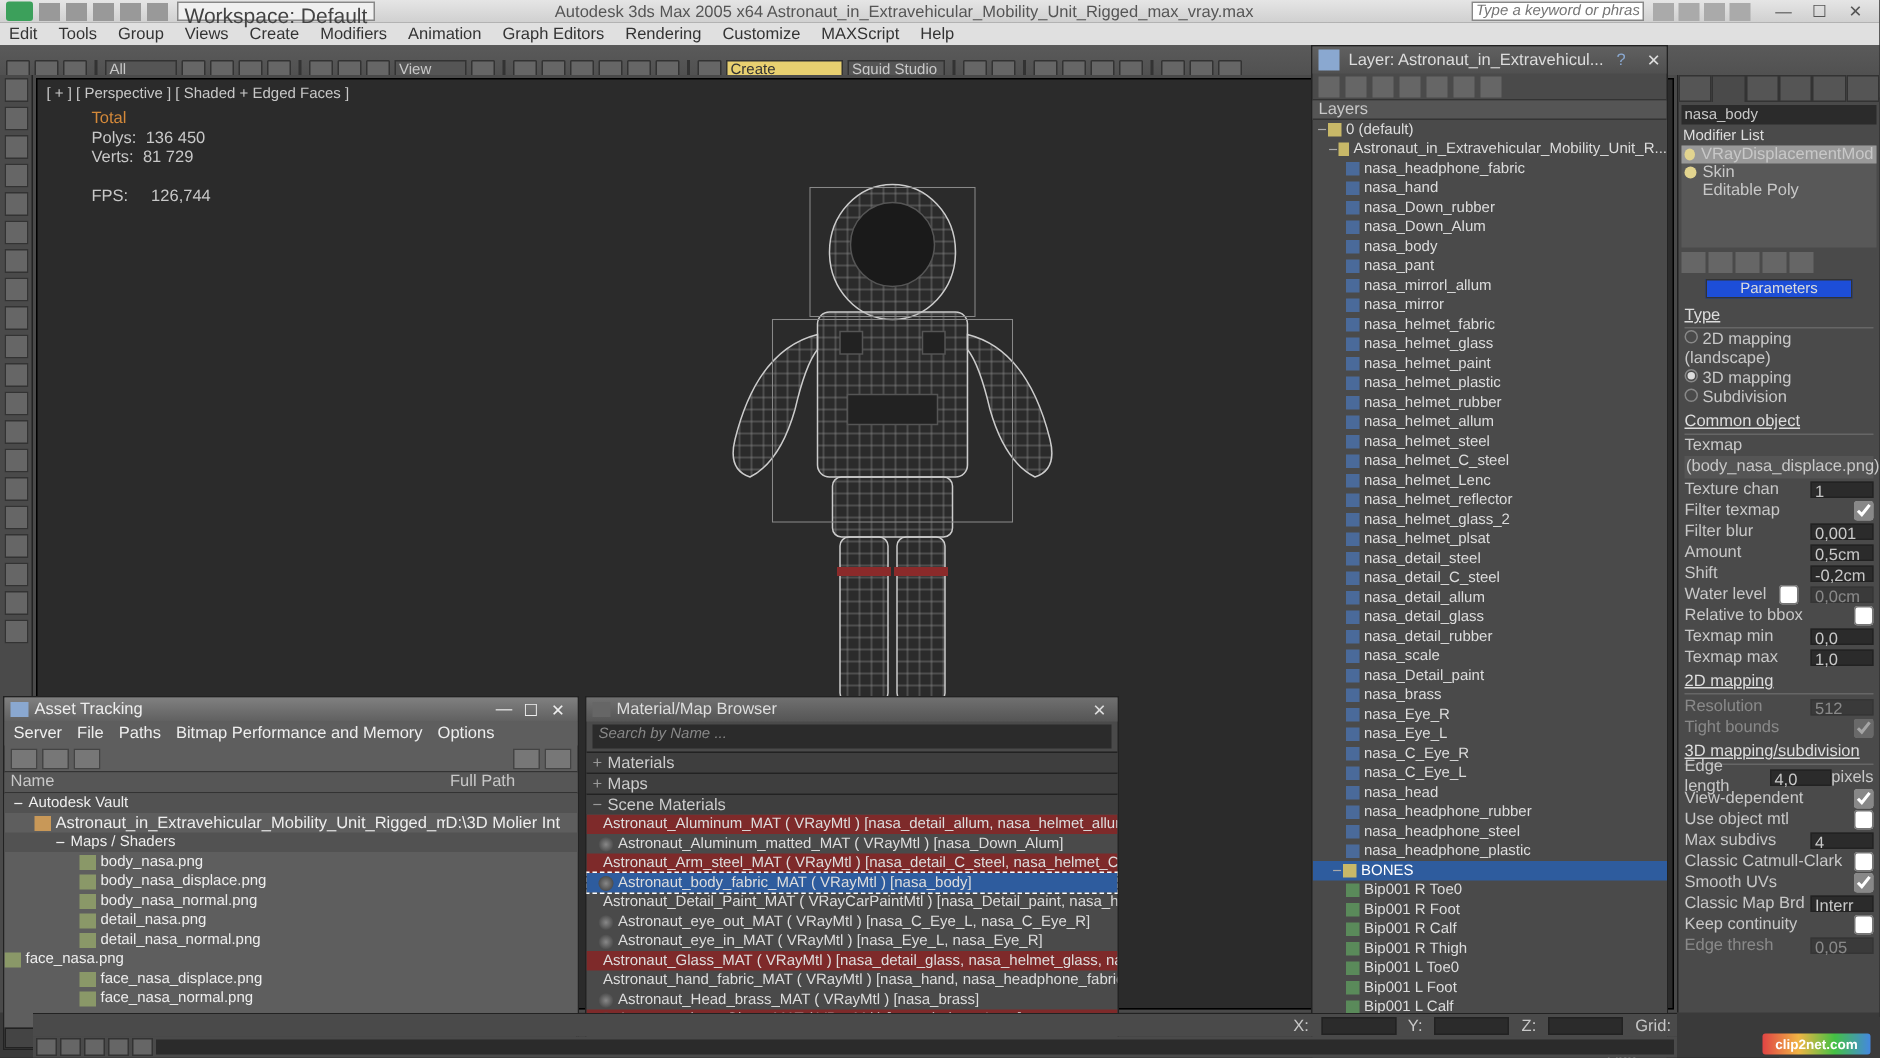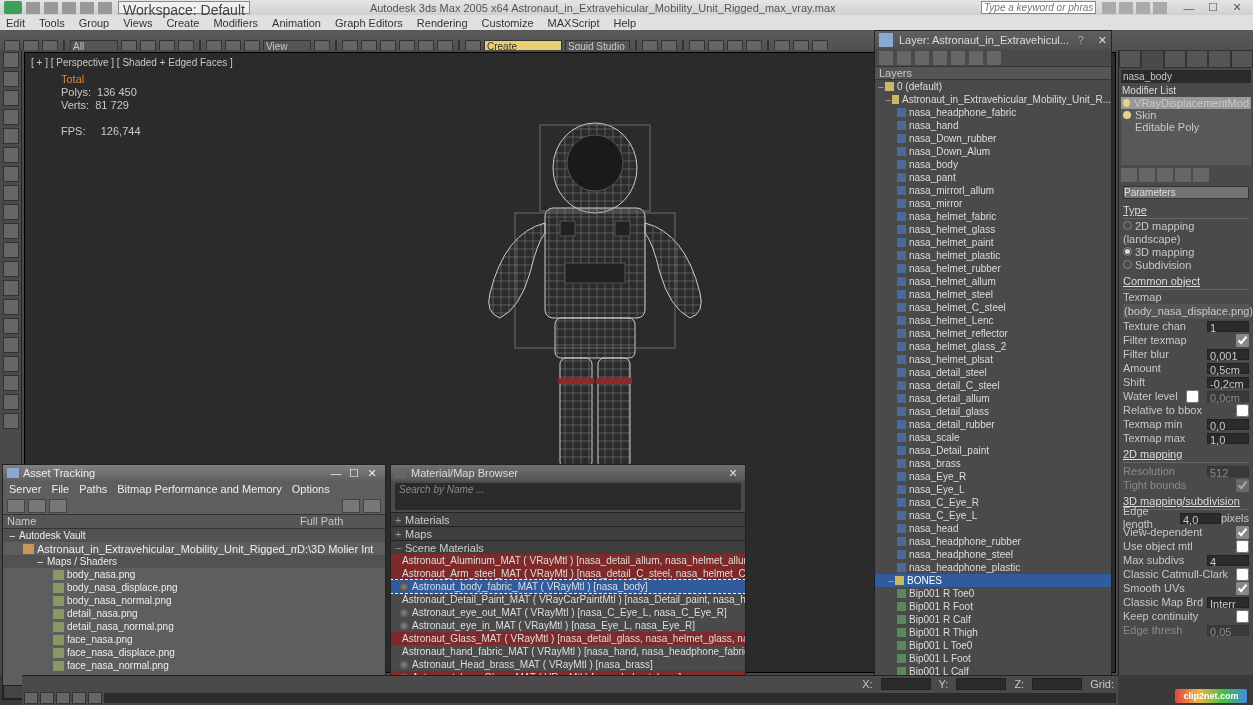--- a/index.html
+++ b/index.html
@@ -44,21 +44,21 @@
 .cmdpanel { position: absolute; top: 50px; right: 0; width: 135px; bottom: 30px; background: #4a4a4a; border-left: 1px solid #222; display: flex; flex-direction: column; overflow: hidden; }
 .cmd-tabs { display: flex; height: 18px; }
 .cmd-tabs .t { flex: 1; background: #555; border: 1px solid #333; }
 .cmd-tabs .t.active { background: #4a4a4a; border-bottom: none; }
 .cmd-name { background: #2b2b2b; color: #c8c8c8; margin: 2px; padding: 1px 2px; font-size: 10px; }
 .cmd-label { color: #ddd; font-size: 10px; padding: 0 3px; }
 .cmd-list { background: #585858; margin: 1px 2px; height: 68px; font-size: 10px; }
 .cmd-list .row { display: flex; align-items: center; padding: 0 2px; height: 12px; }
 .cmd-list .row .bulb { width: 8px; height: 8px; background: #e2d48f; border-radius: 50%; margin-right: 4px; }
 .cmd-list .row.sel { background: #999; }
-.cmd-rollout-hd { background: #737373; border: 1px solid #333; text-align: left; color: #ddd; font-size: 10px; margin: 2px 4px 0; height: 13px; line-height: 12px; }
+.cmd-rollout-hd { background: #1d4ed8; border: 1px solid #333; text-align: center; color: #ddd; font-size: 10px; margin: 2px 18px 0; height: 13px; line-height: 12px; }
 .cmd-body { padding: 2px 4px; font-size: 10px; line-height: 13px; overflow-y: auto; flex: 1; }
 .cmd-row { display: flex; align-items: center; justify-content: space-between; height: 14px; }
 .cmd-row .fld { background: #2b2b2b; width: 42px; height: 11px; border: 1px solid #222; padding: 0 2px; }
 .cmd-row input[type=checkbox] { accent-color: #888; }
 .radio { width: 9px; height: 9px; border-radius: 50%; border: 1px solid #888; display: inline-block; margin-right: 3px; }
 .radio.on::after { content: ''; display: block; width: 5px; height: 5px; background: #ddd; border-radius: 50%; margin: 1px; }
 .sect { color: #ddd; border-bottom: 1px solid #666; margin: 3px 0 1px; padding-bottom: 1px; text-decoration: underline; }
 
 
 .layermgr { position: absolute; top: 30px; left: 874px; width: 238px; height: 680px; background: #4a4a4a; border: 1px solid #222; display: flex; flex-direction: column; }
@@ -100,21 +100,21 @@
 .asset-row .icp { width: 11px; height: 10px; background: #8a9868; margin-right: 3px; }
 .asset-row.grp { background: #525252; }
 .assetwin .sbar { height: 14px; display: flex; }
 .assetwin .sbar .sc { flex: 1; background: #444; border: 1px solid #222; }
 
 
 .matwin { position: absolute; left: 390px; top: 464px; width: 356px; height: 236px; background: #4a4a4a; border: 1px solid #222; display: flex; flex-direction: column; }
 .matwin .hdr { height: 16px; background: linear-gradient(#707070,#555555); display: flex; align-items: center; padding: 0 4px; font-size: 10px; color: #ddd; }
 .matwin .hdr .ttl { flex: 1; }
 .matwin .hdr .wc { width: 16px; text-align: center; }
-.matwin .srch { height: 27px; background: #2b2b2b; margin: 2px 4px; font-style: italic; font-size: 10px; color: #888; padding: 1px 4px; }
+.matwin .srch { height: 16px; background: #2b2b2b; margin: 2px 4px; font-style: italic; font-size: 10px; color: #888; padding: 1px 4px; }
 .matwin .cat { background: #3e3e3e; height: 14px; display: flex; align-items: center; font-size: 10px; padding-left: 4px; color: #ccc; border-top: 1px solid #222; }
 .matwin .cat .ar { width: 10px; color: #999; }
 .matwin .list { flex: 1; overflow-y: auto; }
 .matwin .list::-webkit-scrollbar { width: 14px; }
 .matwin .list::-webkit-scrollbar-thumb { background: #777; }
 .matwin .list::-webkit-scrollbar-track { background: #3a3a3a; }
 .mat-row { height: 13px; display: flex; align-items: center; padding-left: 8px; font-size: 10px; color: #ddd; white-space: nowrap; overflow: hidden; }
 .mat-row .sw { width: 10px; height: 10px; background: radial-gradient(#888,#333); border-radius: 50%; margin-right: 3px; }
 .mat-row.red { background: #7e2a2a; }
 .mat-row.sel { background: #2e5c9e; outline: 1px dashed #fff; }
@@ -516,21 +516,21 @@
         <div class="ico"></div>
         <span style="width:260px;overflow:hidden">Astronaut_in_Extravehicular_Mobility_Unit_Rigged_max_vray.max</span>
         <span>D:\3D Molier Int</span>
       </div>
       <div class="asset-row grp" style="padding-left:34px"><span style="width:10px">−</span>Maps / Shaders</div>
       <div class="asset-row" style="padding-left:50px"><div class="icp"></div>body_nasa.png</div>
       <div class="asset-row" style="padding-left:50px"><div class="icp"></div>body_nasa_displace.png</div>
       <div class="asset-row" style="padding-left:50px"><div class="icp"></div>body_nasa_normal.png</div>
       <div class="asset-row" style="padding-left:50px"><div class="icp"></div>detail_nasa.png</div>
       <div class="asset-row" style="padding-left:50px"><div class="icp"></div>detail_nasa_normal.png</div>
-      <div class="asset-row" style="padding-left:50px"><div class="icp"></div>face_nasa.png</div>
+      <div class="asset-row" style=""><div class="icp"></div>face_nasa.png</div>
       <div class="asset-row" style="padding-left:50px"><div class="icp"></div>face_nasa_displace.png</div>
       <div class="asset-row" style="padding-left:50px"><div class="icp"></div>face_nasa_normal.png</div>
     </div>
   <div class="sbar">
       <div class="sc"></div>
     </div>
 </div>
 
 <div class="matwin">
   <div class="hdr">
@@ -546,20 +546,21 @@
   <div class="cat">
       <span class="ar">+</span>
       <span>Maps</span>
     </div>
   <div class="cat">
       <span class="ar">−</span>
       <span>Scene Materials</span>
     </div>
   <div class="list" id="mat-list">
       <div class="mat-row red"><div class="sw"></div>Astronaut_Aluminum_MAT ( VRayMtl ) [nasa_detail_allum, nasa_helmet_allum...</div>
+      <div class="mat-row"><div class="sw"></div>Astronaut_Aluminum_matted_MAT ( VRayMtl ) [nasa_Down_Alum]</div>
       <div class="mat-row red"><div class="sw"></div>Astronaut_Arm_steel_MAT ( VRayMtl ) [nasa_detail_C_steel, nasa_helmet_C_st...</div>
       <div class="mat-row red sel"><div class="sw"></div>Astronaut_body_fabric_MAT ( VRayMtl ) [nasa_body]</div>
       <div class="mat-row"><div class="sw"></div>Astronaut_Detail_Paint_MAT ( VRayCarPaintMtl ) [nasa_Detail_paint, nasa_hel...</div>
       <div class="mat-row"><div class="sw"></div>Astronaut_eye_out_MAT ( VRayMtl ) [nasa_C_Eye_L, nasa_C_Eye_R]</div>
       <div class="mat-row"><div class="sw"></div>Astronaut_eye_in_MAT ( VRayMtl ) [nasa_Eye_L, nasa_Eye_R]</div>
       <div class="mat-row red"><div class="sw"></div>Astronaut_Glass_MAT ( VRayMtl ) [nasa_detail_glass, nasa_helmet_glass, nasa...</div>
       <div class="mat-row"><div class="sw"></div>Astronaut_hand_fabric_MAT ( VRayMtl ) [nasa_hand, nasa_headphone_fabric, ...</div>
       <div class="mat-row"><div class="sw"></div>Astronaut_Head_brass_MAT ( VRayMtl ) [nasa_brass]</div>
       <div class="mat-row red"><div class="sw"></div>Astronaut_lenc_Glass_MAT ( VRayMtl ) [nasa_helmet_Lenc]</div>
     </div>

